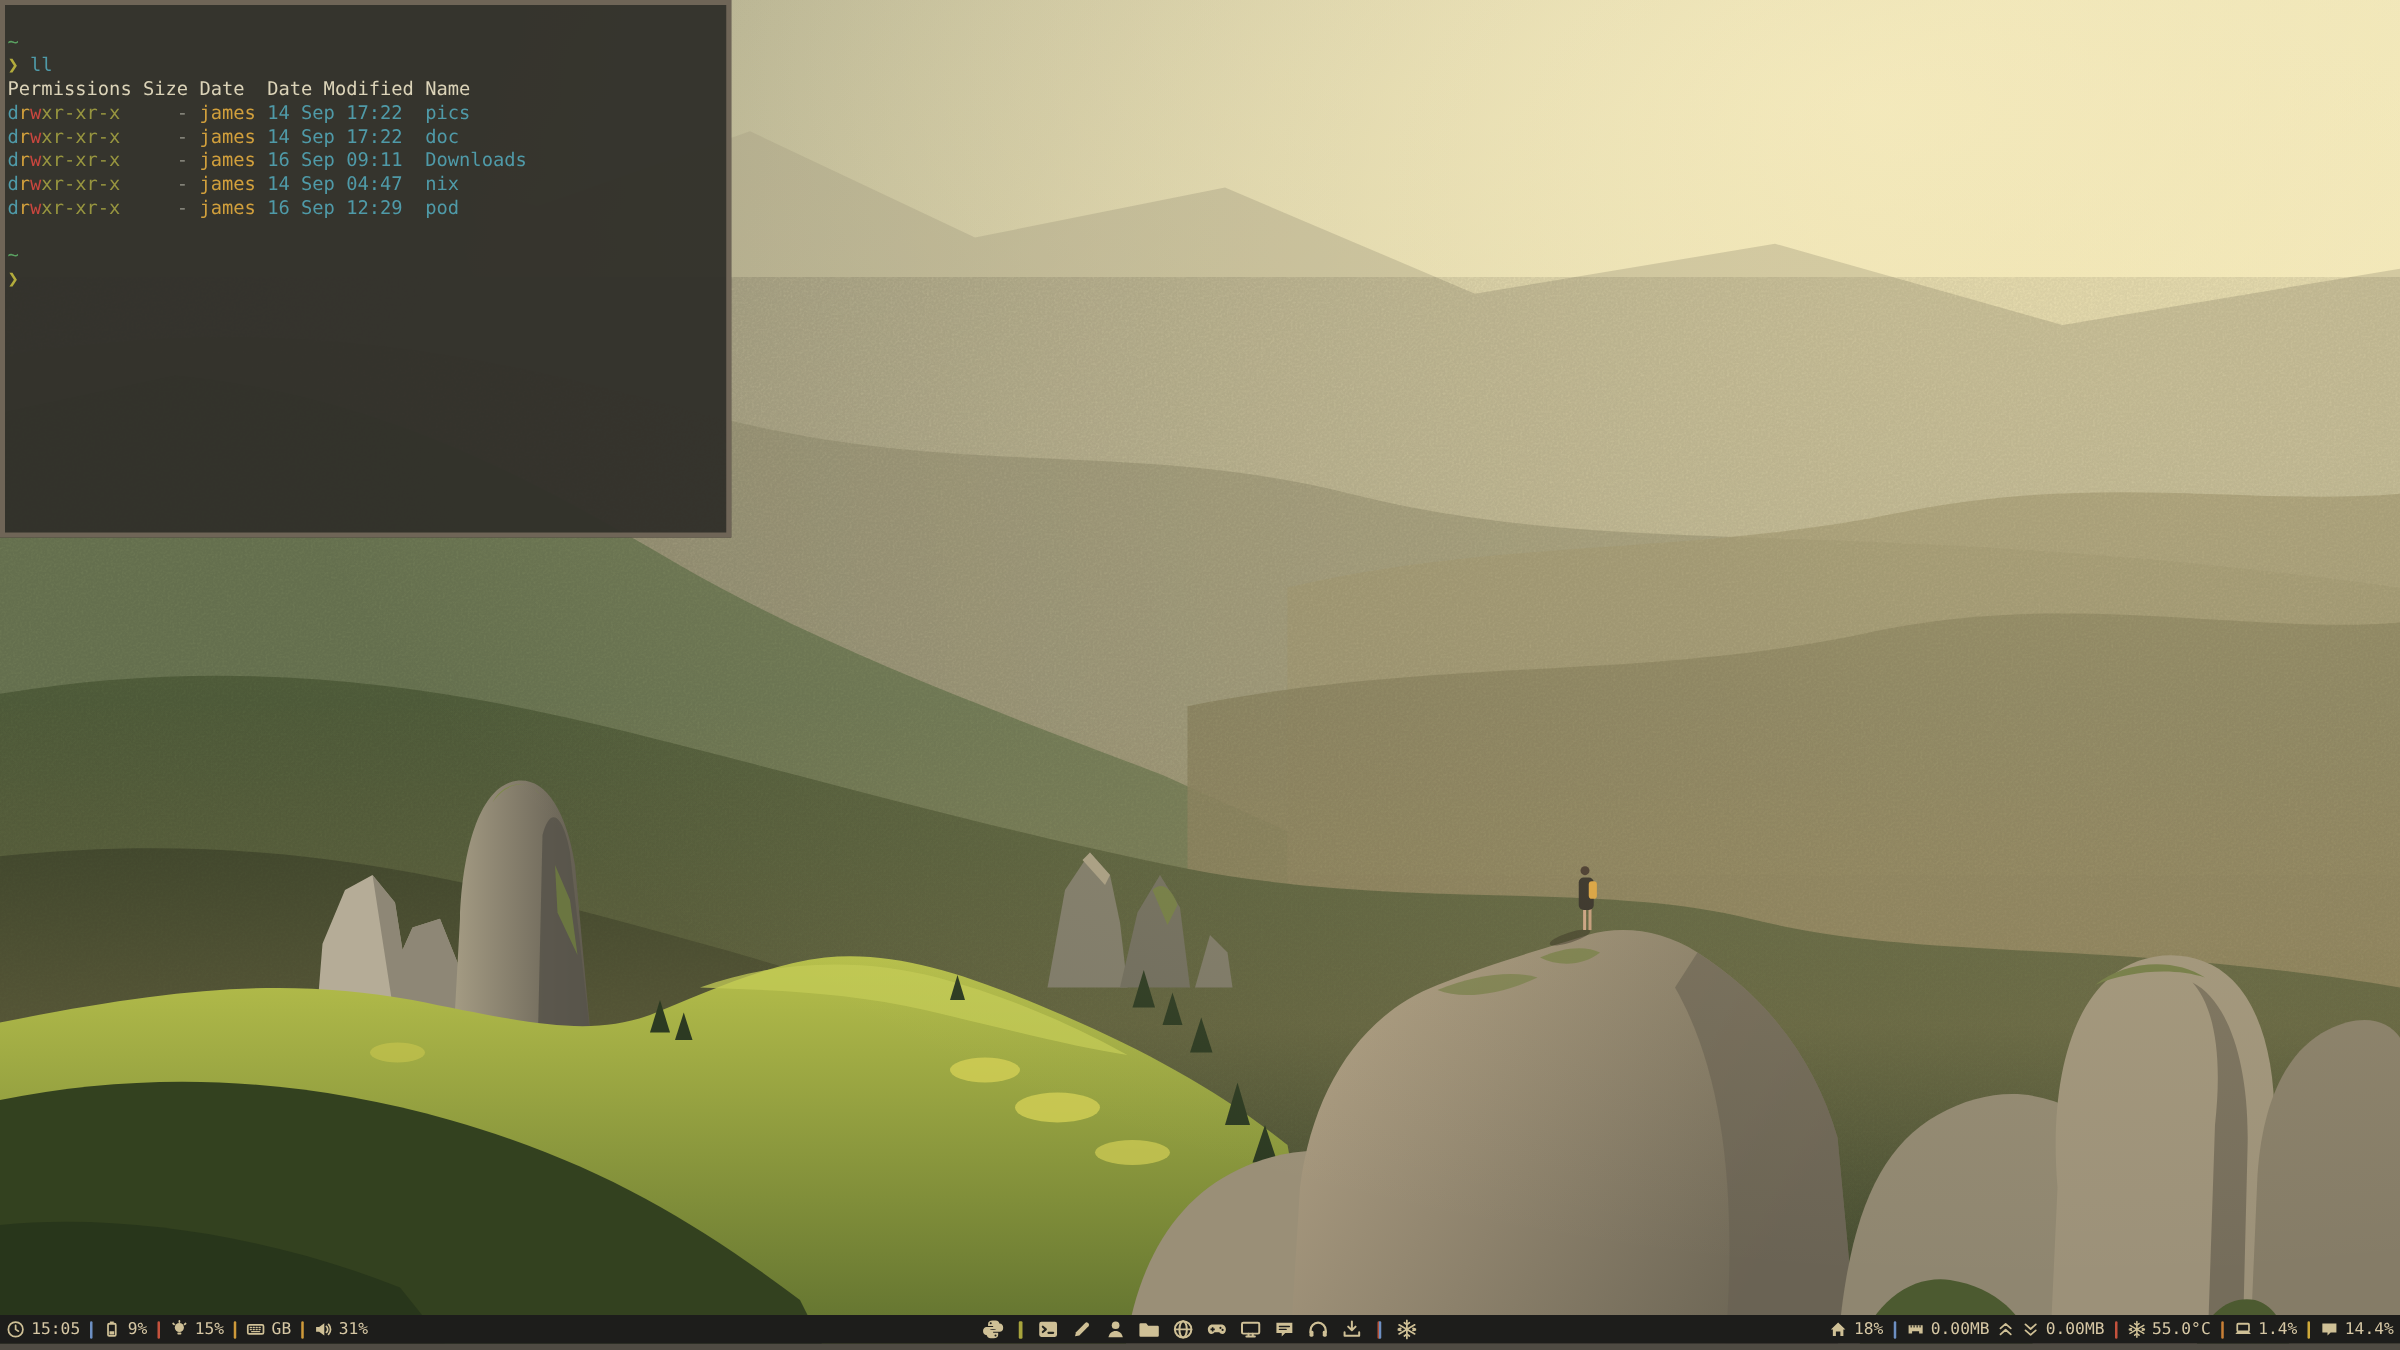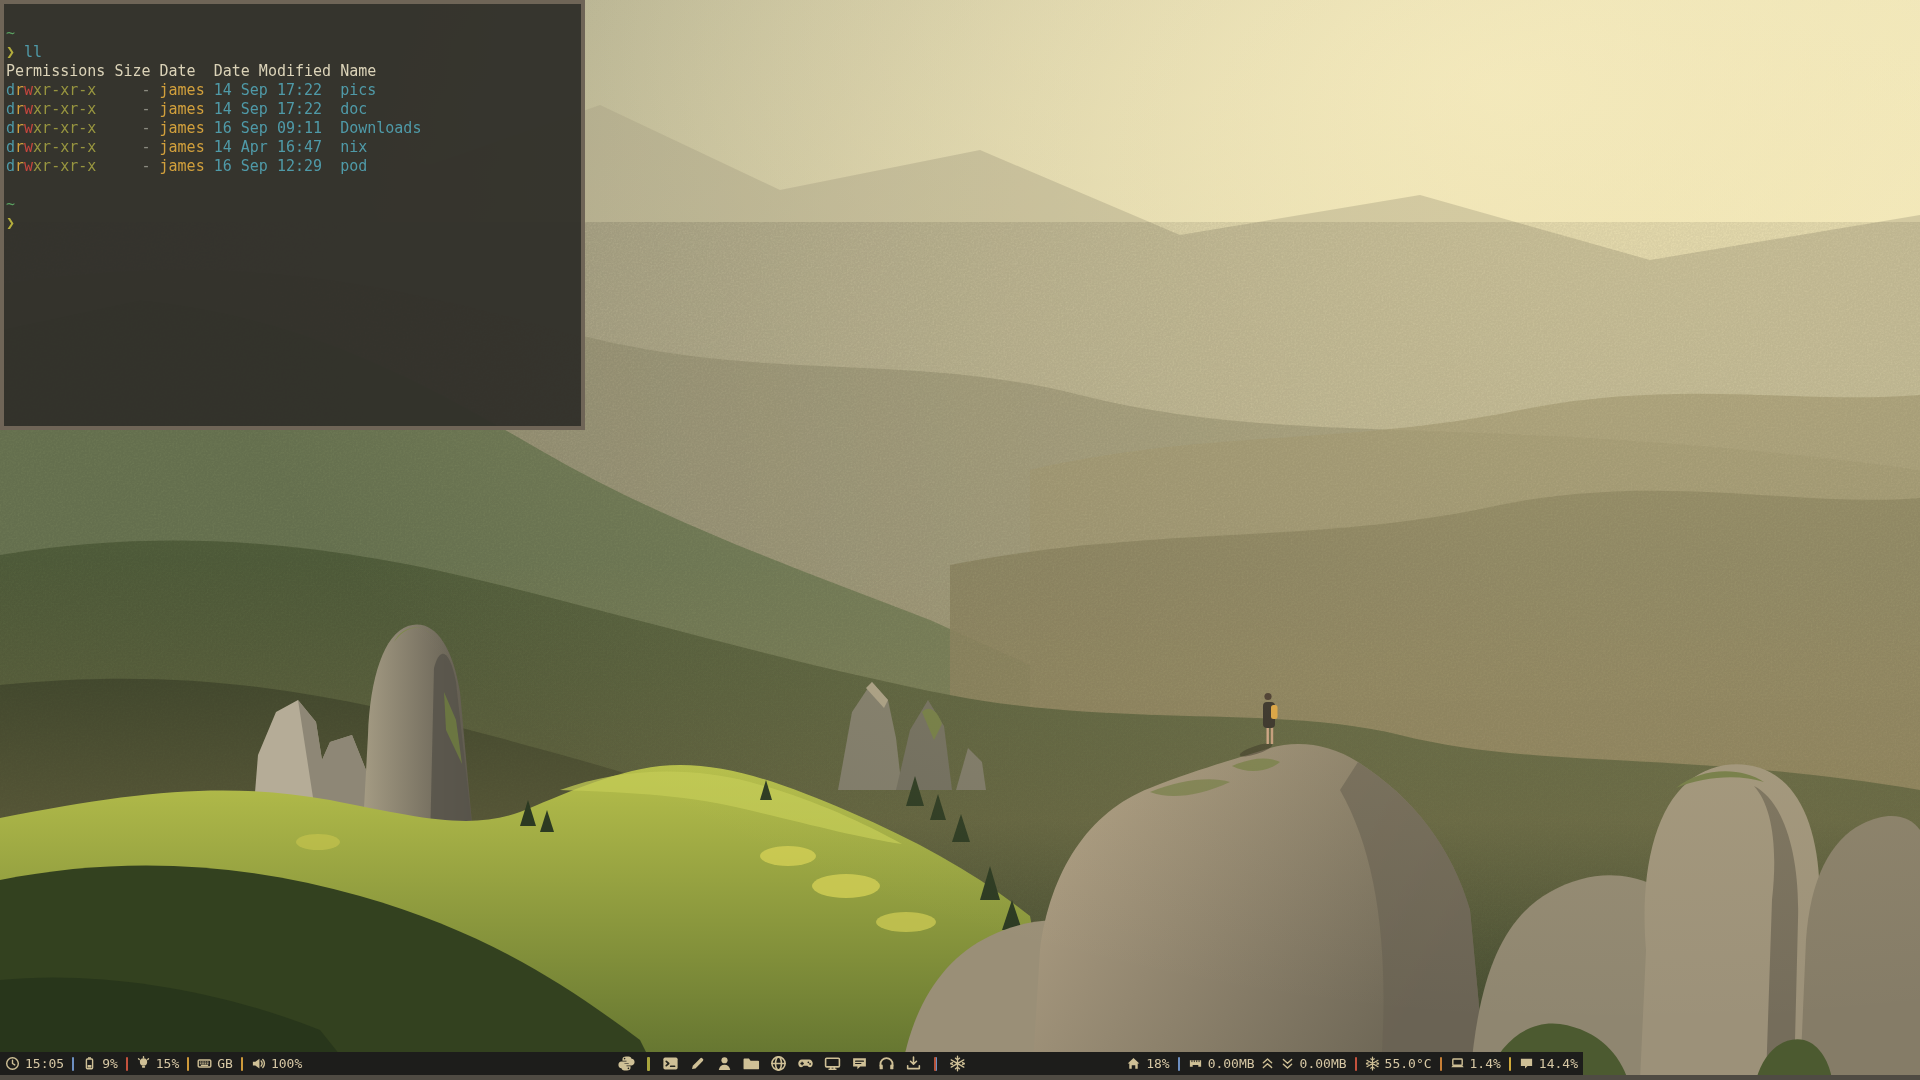--- a/index.html
+++ b/index.html
@@ -16,21 +16,21 @@
   .c-hdr .u{text-underline-offset:3px;}
   .c-teal{color:#4f9aa8;}
   .c-tilde{color:#5aa061;}
   .c-prompt{color:#b3ac3c;}
   .c-yel{color:#d2a03c;}
   .c-red{color:#c8463e;}
   .c-olive{color:#97953f;}
   .c-gray{color:#8c8b80;}
 
   
-  .bar{position:absolute;left:0;top:1052px;width:1583px;height:23px;background:#1d1d1b;
+  .bar{position:absolute;left:0;top:1052px;width:1920px;height:23px;background:#1d1d1b;
        color:#d6c7a4;font-size:13px;}
   .strip{position:absolute;left:0;top:1075px;width:1920px;height:5px;background:#4f4b43;}
   .grp{position:absolute;top:0;height:23px;display:flex;align-items:center;}
   .grp-left{left:5px;}
   .grp-right{right:5px;}
   .grp-center{left:50%;transform:translateX(-50%);}
   .module{display:flex;align-items:center;gap:5px;}
   .module .icon svg{width:15px;height:15px;display:block;}
   .sep{width:2px;height:14px;margin:0 8px;border-radius:1px;flex:0 0 auto;}
   .sep.c{width:3px;margin:0 7px;}
@@ -161,21 +161,21 @@
     <rect width="1920" height="1080" fill="url(#g-warm)"></rect>
   </svg>
 
   <div class="term" id="terminal">
       <div class="tline"><span class="c-tilde">~</span></div>
       <div class="tline"><span class="c-prompt">❯</span><span class=""> </span><span class="c-teal">ll</span></div>
       <div class="tline c-hdr"><span class="u">Permissions</span><span class=""> </span><span class="u">Size</span><span class=""> </span><span class="u">Date</span><span class="">  </span><span class="u">Date Modified</span><span class=""> </span><span class="u">Name</span></div>
       <div class="tline"><span class="c-teal">d</span><span class="c-yel">r</span><span class="c-red">w</span><span class="c-olive">xr-xr-x</span><span class="c-gray">     -</span><span class=""> </span><span class="c-yel">james</span><span class=""> </span><span class="c-teal">14 Sep 17:22</span><span class="">  </span><span class="c-teal">pics</span></div>
       <div class="tline"><span class="c-teal">d</span><span class="c-yel">r</span><span class="c-red">w</span><span class="c-olive">xr-xr-x</span><span class="c-gray">     -</span><span class=""> </span><span class="c-yel">james</span><span class=""> </span><span class="c-teal">14 Sep 17:22</span><span class="">  </span><span class="c-teal">doc</span></div>
       <div class="tline"><span class="c-teal">d</span><span class="c-yel">r</span><span class="c-red">w</span><span class="c-olive">xr-xr-x</span><span class="c-gray">     -</span><span class=""> </span><span class="c-yel">james</span><span class=""> </span><span class="c-teal">16 Sep 09:11</span><span class="">  </span><span class="c-teal">Downloads</span></div>
-      <div class="tline"><span class="c-teal">d</span><span class="c-yel">r</span><span class="c-red">w</span><span class="c-olive">xr-xr-x</span><span class="c-gray">     -</span><span class=""> </span><span class="c-yel">james</span><span class=""> </span><span class="c-teal">14 Apr 16:47</span><span class="">  </span><span class="c-teal">nix</span></div>
+      <div class="tline"><span class="c-teal">d</span><span class="c-yel">r</span><span class="c-red">w</span><span class="c-olive">xr-xr-x</span><span class="c-gray">     -</span><span class=""> </span><span class="c-yel">james</span><span class=""> </span><span class="c-teal">14 Sep 04:47</span><span class="">  </span><span class="c-teal">nix</span></div>
       <div class="tline"><span class="c-teal">d</span><span class="c-yel">r</span><span class="c-red">w</span><span class="c-olive">xr-xr-x</span><span class="c-gray">     -</span><span class=""> </span><span class="c-yel">james</span><span class=""> </span><span class="c-teal">16 Sep 12:29</span><span class="">  </span><span class="c-teal">pod</span></div>
       <div class="tline"></div>
       <div class="tline"><span class="c-tilde">~</span></div>
       <div class="tline"><span class="c-prompt">❯</span></div>
     </div>
 
   <div class="bar">
     <div class="grp grp-left" id="bar-left">
         <span class="module">
           <span class="icon">
@@ -219,21 +219,21 @@
           <span>GB</span>
         </span>
         <span class="sep" style="background: rgb(207, 154, 58);"></span>
         <span class="module">
           <span class="icon">
             <svg viewBox="0 0 16 16">
               <path d="M2 6h2.6L9 2.8v10.4L4.6 10H2z" fill="currentColor"></path>
               <path d="M10.8 5.4a3.6 3.6 0 010 5.2M12.6 3.8a6 6 0 010 8.4" stroke="currentColor" stroke-width="1.5" fill="none" stroke-linecap="round" stroke-linejoin="round"></path>
             </svg>
           </span>
-          <span>100%</span>
+          <span>31%</span>
         </span>
       </div>
     <div class="grp grp-center" id="bar-center">
         <span class="app state-tan">
           <span class="icon">
             <svg viewBox="0 0 16 16">
               <path d="M7.6 1.3C5.3 1.3 4.2 2.3 4.2 3.9v1.6H8v0.7H3.1C1.5 6.2 0.4 7.5 0.4 9.3s1.1 3.1 2.7 3.1h1.5v-2c0-1.5 1.3-2.7 2.8-2.7h3c1.3 0 2.3-1 2.3-2.3V3.9c0-1.6-1.1-2.6-2.8-2.6z" fill="currentColor"></path>
               <path d="M8.4 14.7c2.3 0 3.4-1 3.4-2.6v-1.6H8v-0.7h4.9c1.6 0 2.7-1.3 2.7-3.1s-1.1-3.1-2.7-3.1h-1.5v2c0 1.5-1.3 2.7-2.8 2.7h-3c-1.3 0-2.3 1-2.3 2.3v1.5c0 1.6 1.1 2.6 2.8 2.6z" fill="currentColor"></path>
               <circle cx="6.2" cy="3.4" r="0.75" fill="#1d1d1b"></circle>
               <circle cx="9.8" cy="12.6" r="0.75" fill="#1d1d1b"></circle>

